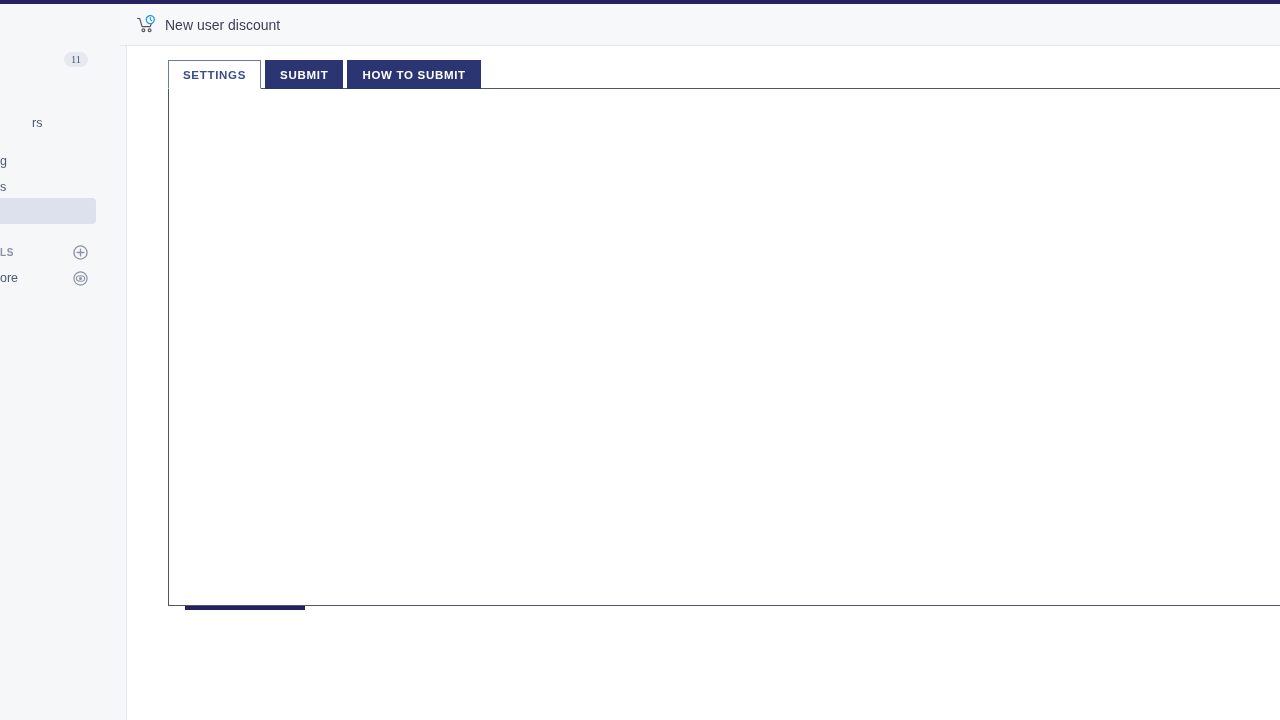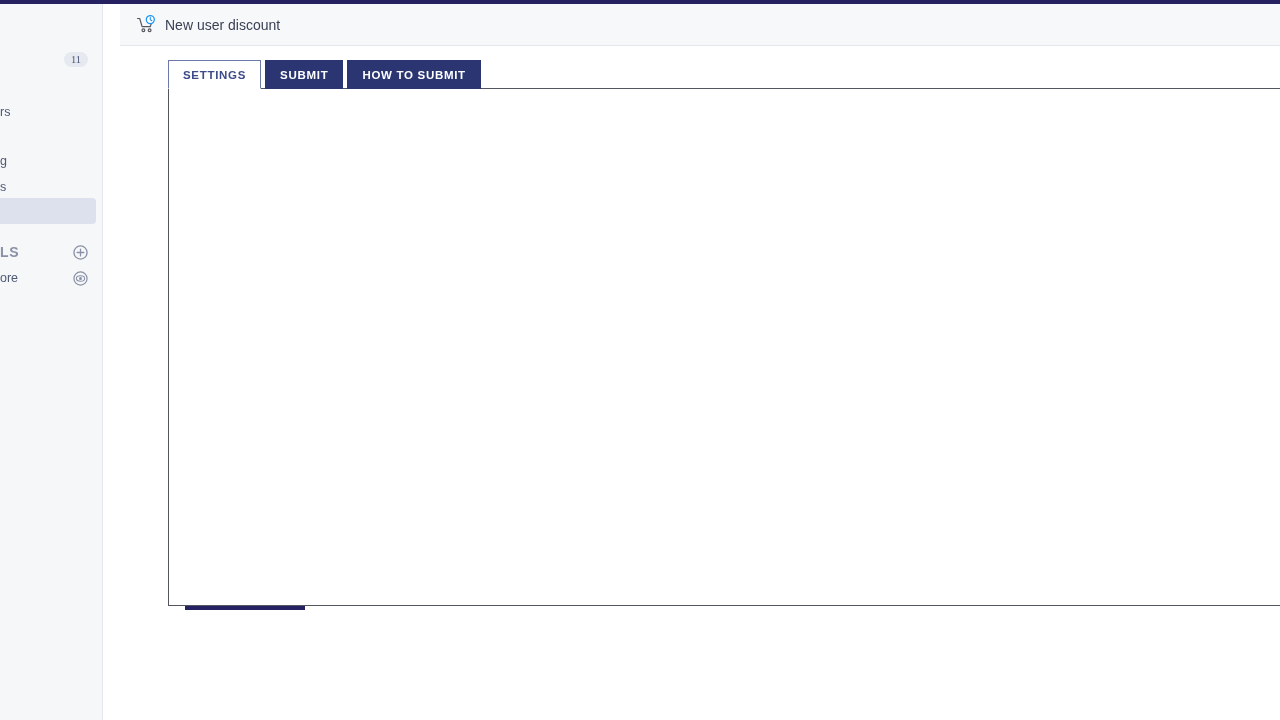--- a/index.html
+++ b/index.html
@@ -22,21 +22,21 @@
     position: absolute;
     left: 0; top: 0;
     width: 1280px; height: 4px;
     background: #262262;
   }
 
   
   .sidebar {
     position: absolute;
     left: 0; top: 4px;
-    width: 103px; height: 716px;
+    width: 127px; height: 716px;
     background: #f6f7f9;
     border-right: 1px solid #e3e6ec;
     box-sizing: border-box;
     overflow: hidden;
   }
   .sb-row {
     position: absolute;
     left: 0;
     width: 96px;
     height: 26px;
@@ -66,21 +66,21 @@
   }
   .sb-highlight {
     position: absolute;
     left: 0;
     width: 96px;
     height: 26px;
     background: #dde1ee;
     border-radius: 0 4px 4px 0;
   }
   .sb-section {
-    font-size: 14px;
+    font-size: 10px;
     letter-spacing: .6px;
     color: #8a91a6;
     font-weight: bold;
   }
   .sb-icon {
     width: 15px; height: 15px;
     flex: 0 0 15px;
     color: #8a91a6;
   }
   .sb-icon svg { display:block; width:15px; height:15px; }
@@ -369,21 +369,21 @@
 <body>
 
 <div class="top-accent"></div>
 
 <div class="sidebar">
 
   <div class="sb-row" style="top:42px;justify-content:flex-end;">
     <span class="sb-badge">11</span>
   </div>
 
-  <div class="sb-row" style="top:95px;">
+  <div class="sb-row" style="top:106px;margin-left:32px;">
     <span class="sb-label">rs</span>
   </div>
 
   <div class="sb-row" style="top:144px;">
     <span class="sb-label">g</span>
   </div>
 
   <div class="sb-row" style="top:170px;">
     <span class="sb-label">s</span>
   </div>

